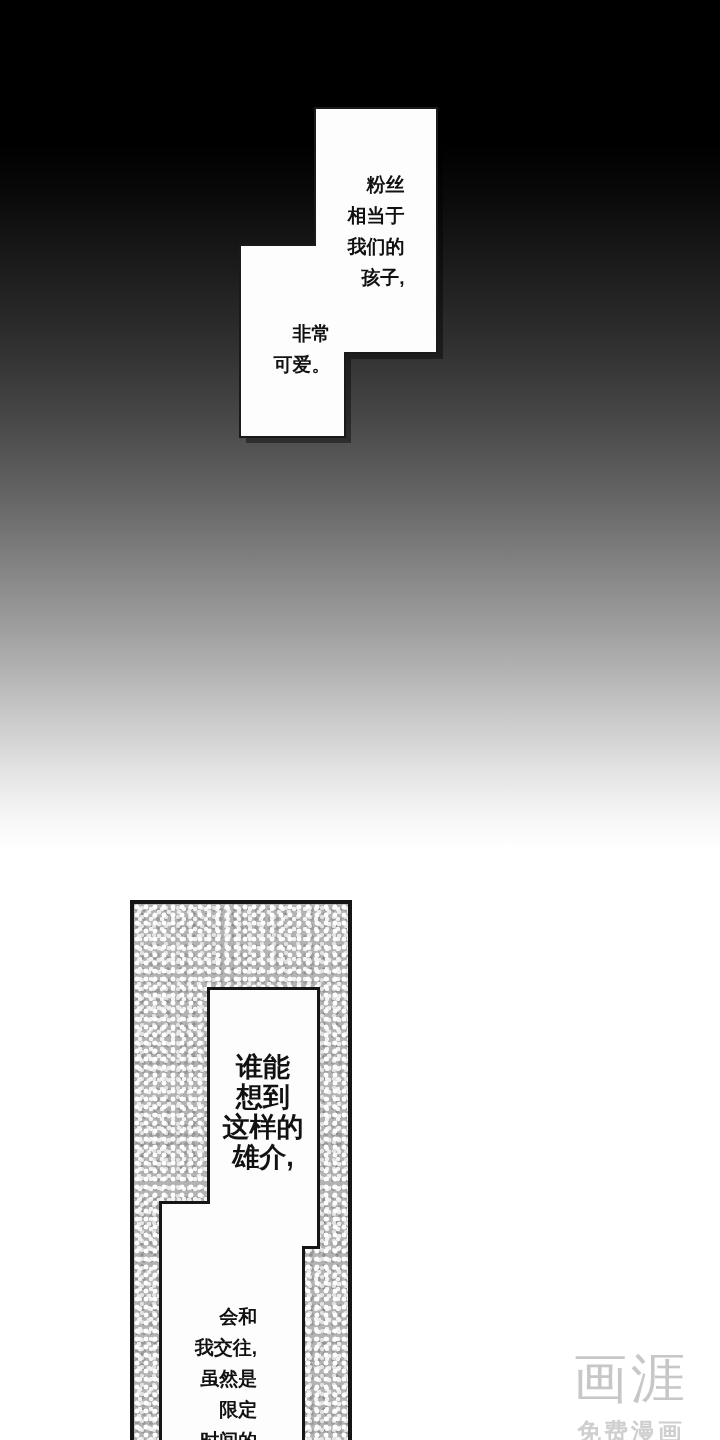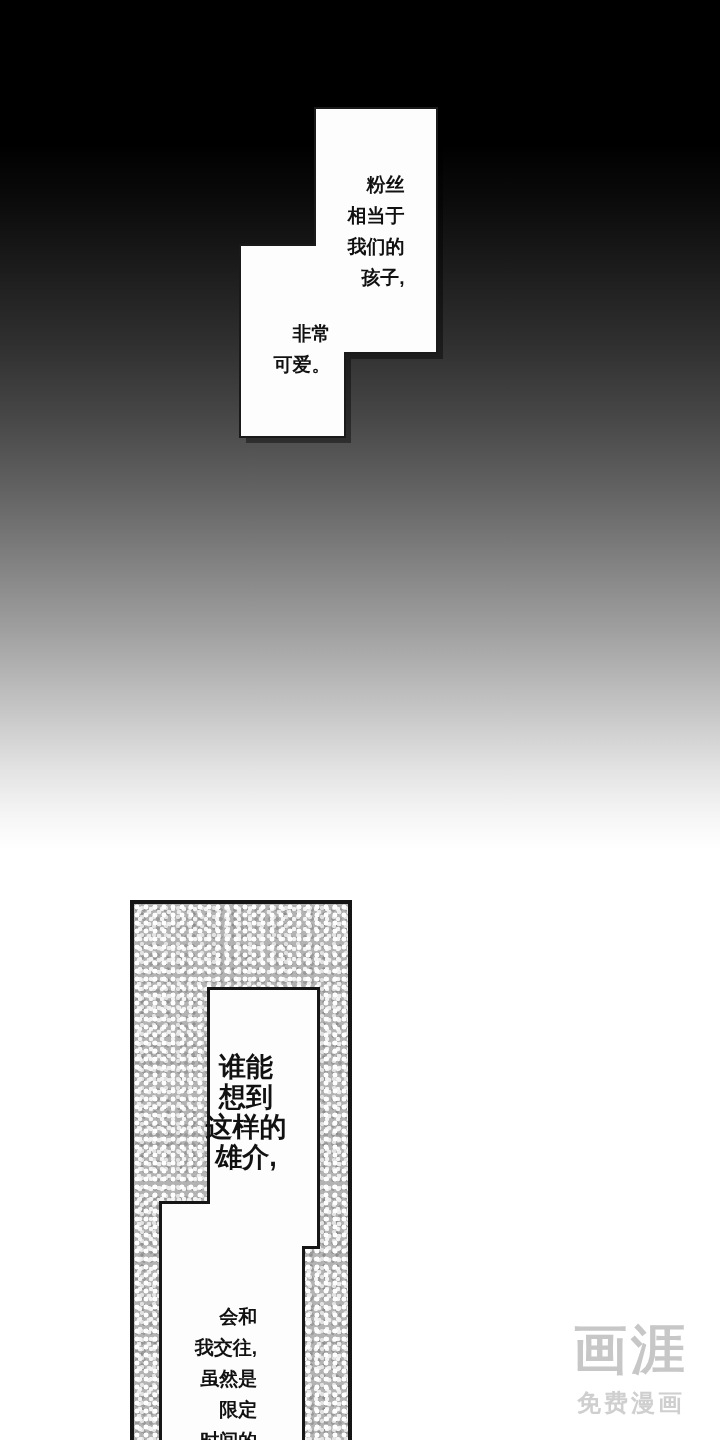--- a/index.html
+++ b/index.html
@@ -48,24 +48,25 @@
   .t27b { font-size: 27px; line-height: 30px; }
   #watermark {
     position: absolute;
     left: 631px; top: 1322px;
     transform: translateX(-50%);
     text-align: center;
     filter: blur(0.4px);
   }
   #wm-logo {
     font-size: 54px; line-height: 54px;
-    font-weight: 700;
+    font-weight: 400;
     letter-spacing: 4px;
     color: #c7c7c7;
     white-space: nowrap;
+    margin-top: 29px;
   }
   #wm-sub {
     margin-top: 15px;
     font-size: 24px; line-height: 24px;
     font-weight: 600;
     letter-spacing: 3px;
     color: #cfcfcf;
     white-space: nowrap;
   }
 </style>
@@ -90,21 +91,21 @@
     <span class="line">相当于</span>
     <span class="line">我们的</span>
     <span class="line">孩子,</span>
   </div>
 
   <div class="vtext t27" style="left:302px; top:318px;">
     <span class="line">非常</span>
     <span class="line">可爱。</span>
   </div>
 
-  <div class="vtext t27b" style="left:246px; top:1052px;">
+  <div class="vtext t27b" style="left:263px; top:1052px;">
     <span class="line">谁能</span>
     <span class="line">想到</span>
     <span class="line">这样的</span>
     <span class="line">雄介,</span>
   </div>
 
   <div class="vtext t27" style="left:226px; top:1301px;">
     <span class="line">会和</span>
     <span class="line">我交往,</span>
     <span class="line">虽然是</span>

